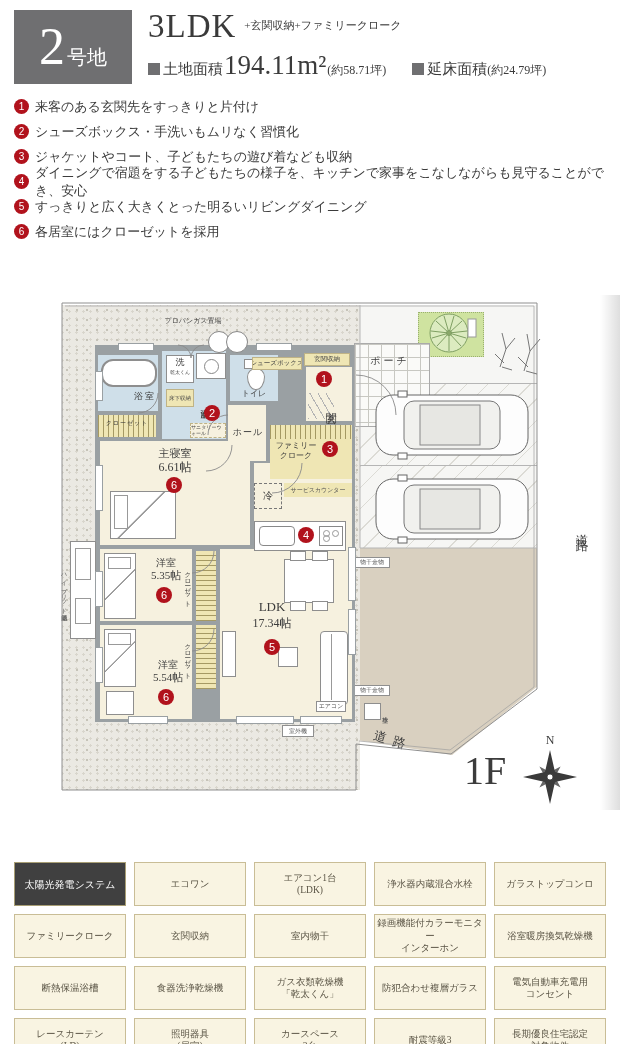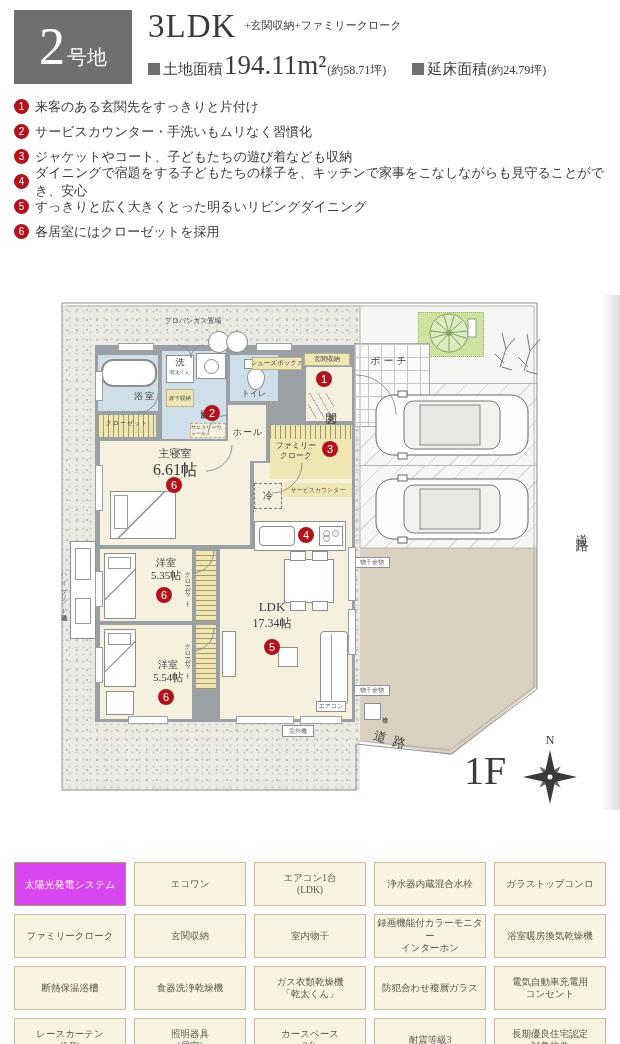--- a/index.html
+++ b/index.html
@@ -61,21 +61,21 @@
   .dash{border:1px dashed #777;background:#f6f1df;}
   .svg-overlay{position:absolute;left:0;top:0;z-index:6;pointer-events:none;}
   .edge-shade{position:absolute;left:600px;top:0;width:20px;height:515px;
      background:linear-gradient(to right,rgba(0,0,0,0),rgba(0,0,0,0.13));}
   
   .tags{position:absolute;left:14px;top:862px;width:592px;display:grid;
         grid-template-columns:repeat(5,1fr);gap:8px;}
   .tag{height:40px;border:1px solid #c9bd96;background:#f9f4e2;display:flex;align-items:center;
        justify-content:center;text-align:center;font-size:9.5px;color:#5a5445;
        white-space:pre-line;line-height:1.3;padding:1px;}
-  .tag.hl{background:#d946ef;color:#fff;font-size:10px;border-color:#a89e74;}
+  .tag.hl{background:#404040;color:#fff;font-size:10px;border-color:#a89e74;}
 </style>
 </head>
 <body>
 
 <div class="page">
 
   <div class="lot-box">
     <span class="lot-num">2</span>
     <span class="lot-suffix">号地</span>
   </div>
@@ -94,21 +94,21 @@
     <span class="area-note">(約24.79坪)</span>
   </div>
 
   <div class="features">
     <div class="feat">
         <span class="badge">1</span>
         <span>来客のある玄関先をすっきりと片付け</span>
       </div>
     <div class="feat">
         <span class="badge">2</span>
-        <span>サービスカウンター・手洗いもムリなく習慣化</span>
+        <span>シューズボックス・手洗いもムリなく習慣化</span>
       </div>
     <div class="feat">
         <span class="badge">3</span>
         <span>ジャケットやコート、子どもたちの遊び着なども収納</span>
       </div>
     <div class="feat">
         <span class="badge">4</span>
         <span>ダイニングで宿題をする子どもたちの様子を、キッチンで家事をこなしながらも見守ることができ、安心</span>
       </div>
     <div class="feat">
@@ -219,21 +219,21 @@
     <div class="lbl" style="left:100px;top:96px;width:56px;font-size:9px;letter-spacing:2px;z-index:4;text-align:right;">浴室</div>
     <div class="lbl v" style="left:200px;top:88px;height:40px;font-size:8.5px;z-index:4;">洗面室</div>
     <div class="lbl" style="left:230px;top:94px;width:48px;font-size:8px;z-index:4;">トイレ</div>
     <div class="lbl" style="left:228px;top:132px;width:40px;font-size:9px;letter-spacing:1px;z-index:4;">ホール</div>
     <div class="lbl v" style="left:324px;top:92px;height:34px;font-size:11px;z-index:4;">玄関</div>
     <div class="lbl" style="left:98px;top:125px;width:58px;font-size:6px;letter-spacing:1px;z-index:4;">クローゼット</div>
     <div class="lbl" style="left:270px;top:146px;width:52px;font-size:8px;white-space:pre-line;z-index:4;">ファミリー
 クローク</div>
     <div class="lbl" style="left:125px;top:152px;width:100px;font-size:11px;z-index:4;">
       <span>主寝室</span><br>
-      <span style="font-size:16px;">6.61帖</span>
+      <span style="font-size:12px;">6.61帖</span>
     </div>
     <div class="lbl" style="left:128px;top:262px;width:76px;font-size:10px;z-index:4;">
       <span>洋室</span><br>
       <span style="font-size:11px;">5.35帖</span>
     </div>
     <div class="lbl" style="left:130px;top:364px;width:76px;font-size:10px;z-index:4;">
       <span>洋室</span><br>
       <span style="font-size:11px;">5.54帖</span>
     </div>
     <div class="lbl" style="left:236px;top:304px;width:72px;font-size:13px;z-index:4;">

